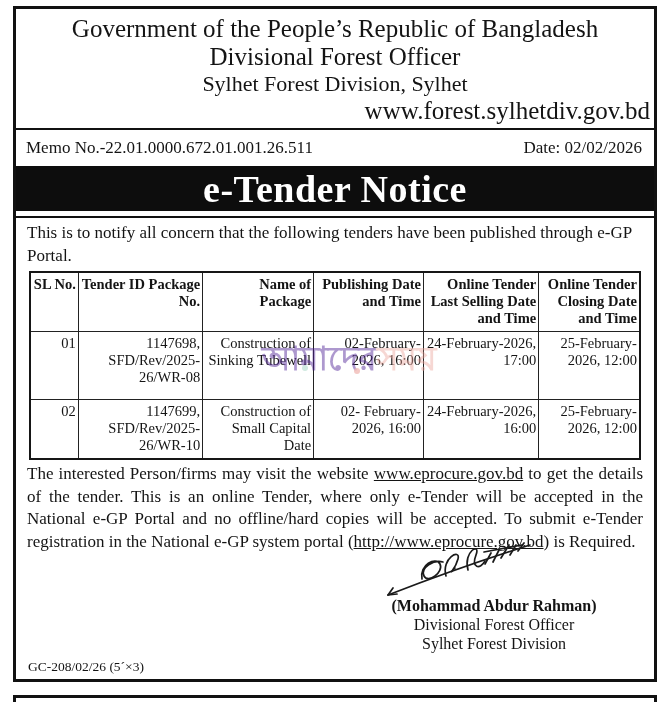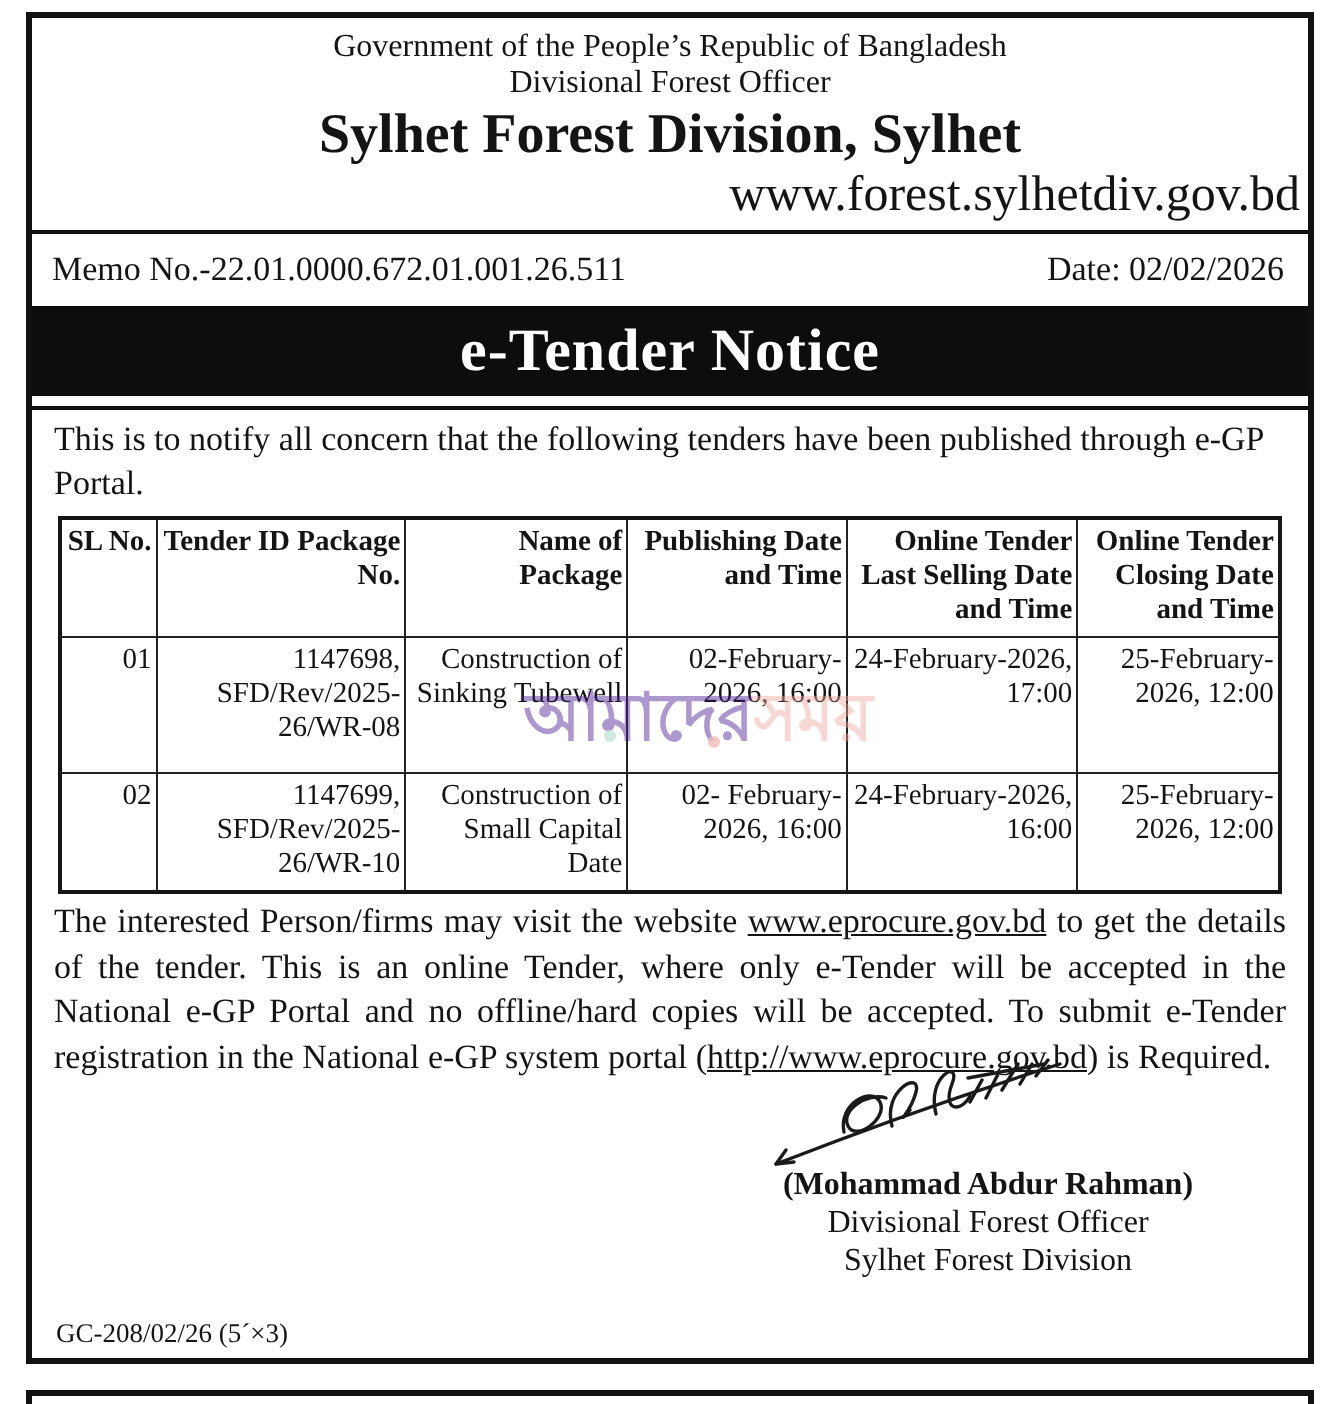--- a/index.html
+++ b/index.html
@@ -7,30 +7,30 @@
     width:664px;height:702px;position:relative;background:#ffffff;
     font-family:"Liberation Serif","DejaVu Serif",serif;color:#141414;
     overflow:hidden;
   }
   .notice-box{
     position:absolute;left:13px;top:6px;width:644px;height:676px;
     border:3px solid #111111;background:#ffffff;box-sizing:border-box;
   }
   
   .doc-header{text-align:center;padding:6px 4px 4px;border-bottom:2px solid #111111;}
-  .doc-header .l1,.doc-header .l2{font-size:16px;line-height:1.12;}
-  .doc-header .l3{font-size:28px;font-weight:bold;line-height:1.18;}
+  .doc-header .l1,.doc-header .l2{font-size:25px;line-height:1.12;}
+  .doc-header .l3{font-size:22px;font-weight:normal;line-height:1.18;}
   .doc-header .l4{font-size:25px;line-height:1.1;text-align:right;}
   
   .memo-row{display:flex;justify-content:space-between;align-items:center;
     padding:8px 12px 8px 10px;font-size:17px;gap:32px;}
   
   .banner{background:#0d0d0d;color:#ffffff;text-align:center;height:45px;
     display:flex;align-items:center;justify-content:center;}
-  .banner span{font-size:30px;font-weight:bold;letter-spacing:0.5px;}
+  .banner span{font-size:38px;font-weight:bold;letter-spacing:0.5px;}
   .thin-rule{height:5px;border-bottom:2px solid #111111;margin:0;}
   
   .content{padding:1px 10px 0 10px;}
   .intro{font-size:17px;line-height:1.3;margin:3px 1px 4px;}
   
   table.tender-table{border-collapse:collapse;width:99%;margin:2px auto 3px;
     border:2px solid #161616;table-layout:fixed;}
   .tender-table th,.tender-table td{
     border:1.5px solid #222222;text-align:right;vertical-align:top;
     font-size:14.5px;line-height:1.18;padding:3px 2px 4px;overflow:hidden;}

